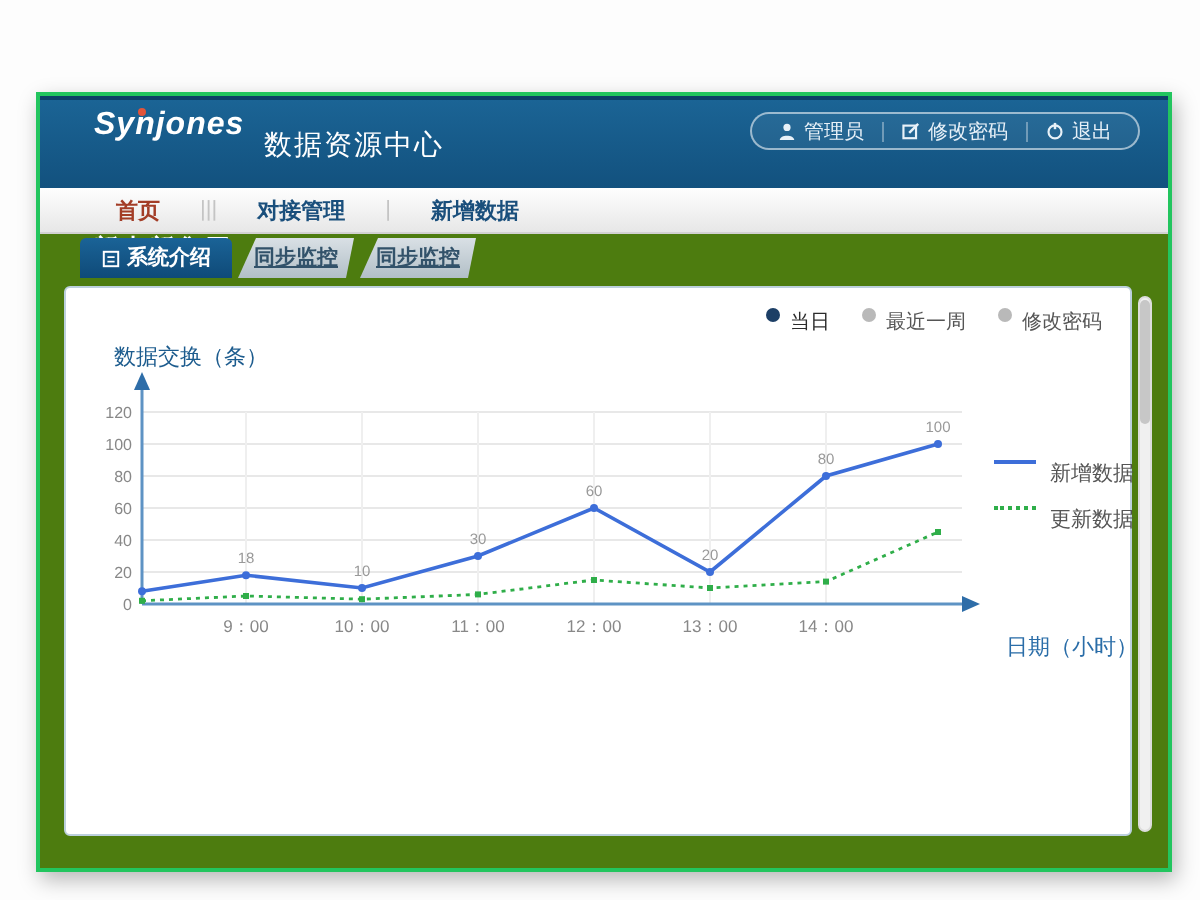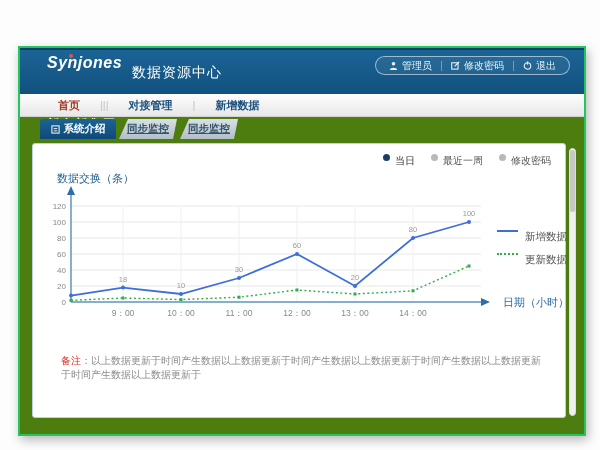--- a/index.html
+++ b/index.html
@@ -70,21 +70,21 @@
   .filter.selected .radio-dot{background:#1c3f66;}
   .filter.selected{color:#2b2b2b;}
   .y-title{position:absolute;left:24px;top:27px;font-size:11px;color:#1d5c8e;}
   .chart-wrap{position:absolute;left:18px;top:40px;width:470px;height:152px;}
   .series-legend{position:absolute;left:464px;top:86px;width:70px;}
   .legend-row{display:flex;align-items:flex-start;gap:7px;margin-bottom:9px;}
   .legend-row .lbl{font-size:10.5px;color:#555;white-space:nowrap;}
   .sample{width:22px;height:0;border-top-width:2px;}
   .sample.solid{border-top-style:solid;border-top-color:#3d6ed9;}
   .sample.dotted{border-top-style:dotted;border-top-color:#2fae49;}
-  .x-axis-title{position:absolute;left:470px;top:151px;font-size:11px;color:#2a6da8;white-space:nowrap;text-align:center;}
+  .x-axis-title{position:absolute;left:470px;top:172px;font-size:11px;color:#2a6da8;white-space:nowrap;text-align:center;}
   .note{position:absolute;left:28px;top:210px;width:486px;font-size:10px;color:#8d8d8d;line-height:1.4;}
   .note .red{color:#d93025;}
   
   .scrollbar{position:absolute;left:549px;top:100px;width:7px;height:268px;
     background:#f0f0f0;border:1px solid #ddd;border-radius:4px;box-sizing:border-box;}
   .scroll-thumb{position:absolute;left:0;top:1px;width:5px;height:62px;background:#c7c7c7;border-radius:3px;}
   svg text{font-family:"Liberation Sans","DejaVu Sans",sans-serif;}
 </style>
 </head>
 <body>
@@ -235,22 +235,19 @@
         <span class="lbl">新增数据</span>
       </div>
       <div class="legend-row">
         <span class="sample dotted"></span>
         <span class="lbl">更新数据</span>
       </div>
     </div>
 
     <div class="x-axis-title">日期（小时）</div>
 
-    <div class="note">
-      <span class="red">备注</span><span>：以上数据更新于时间产生数据以上数据更新于时间产生数据以上数据更新于时间产生数据以上数据更新于时间产生数据以上数据更新于</span>
-    </div>
   </div>
 
   <div class="scrollbar">
     <div class="scroll-thumb"></div>
   </div>
 
 </div>
 
 </body></html>

